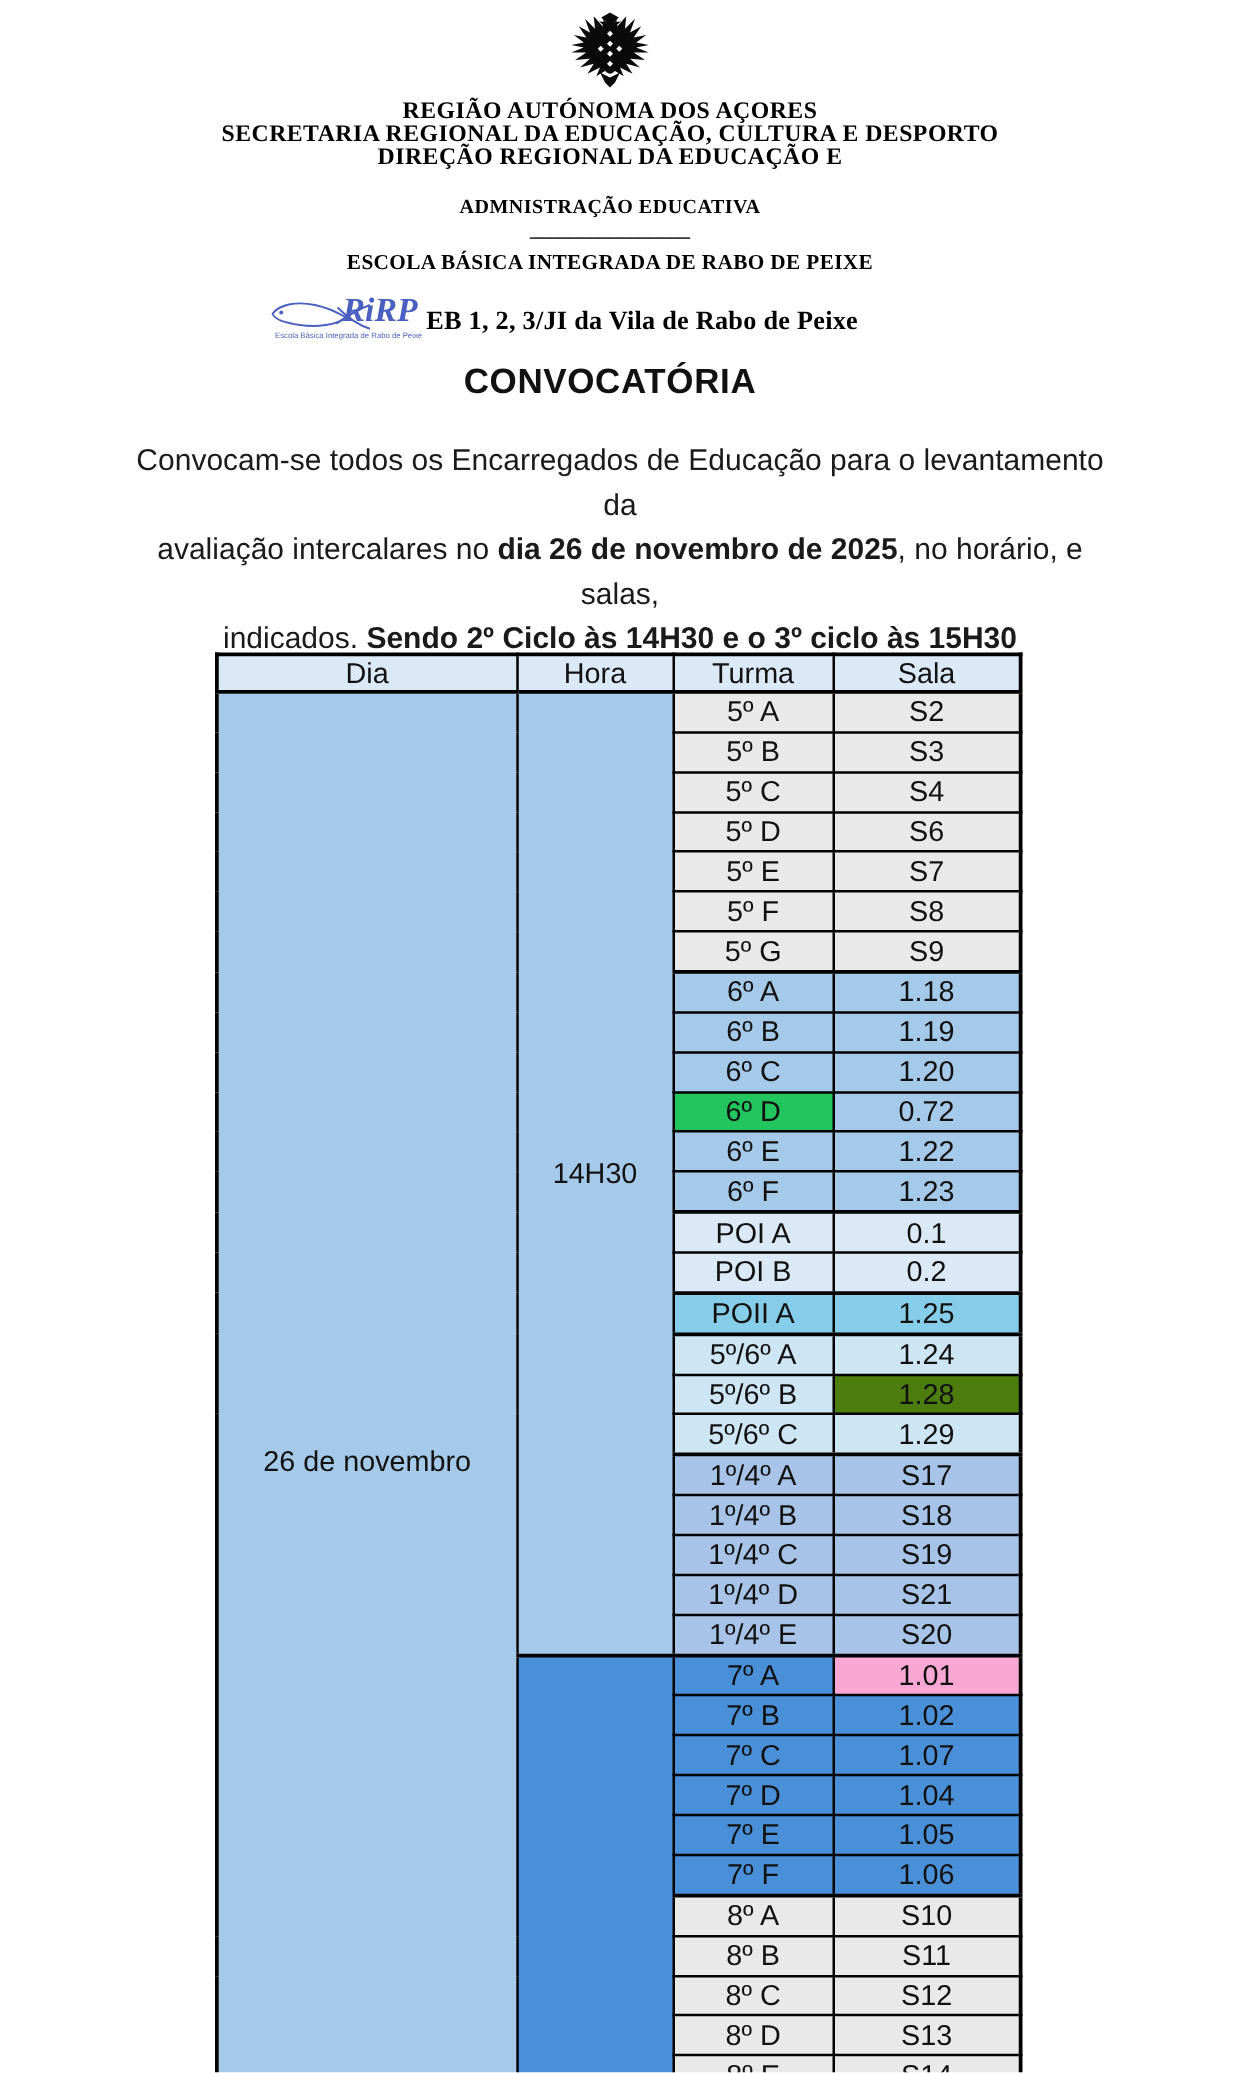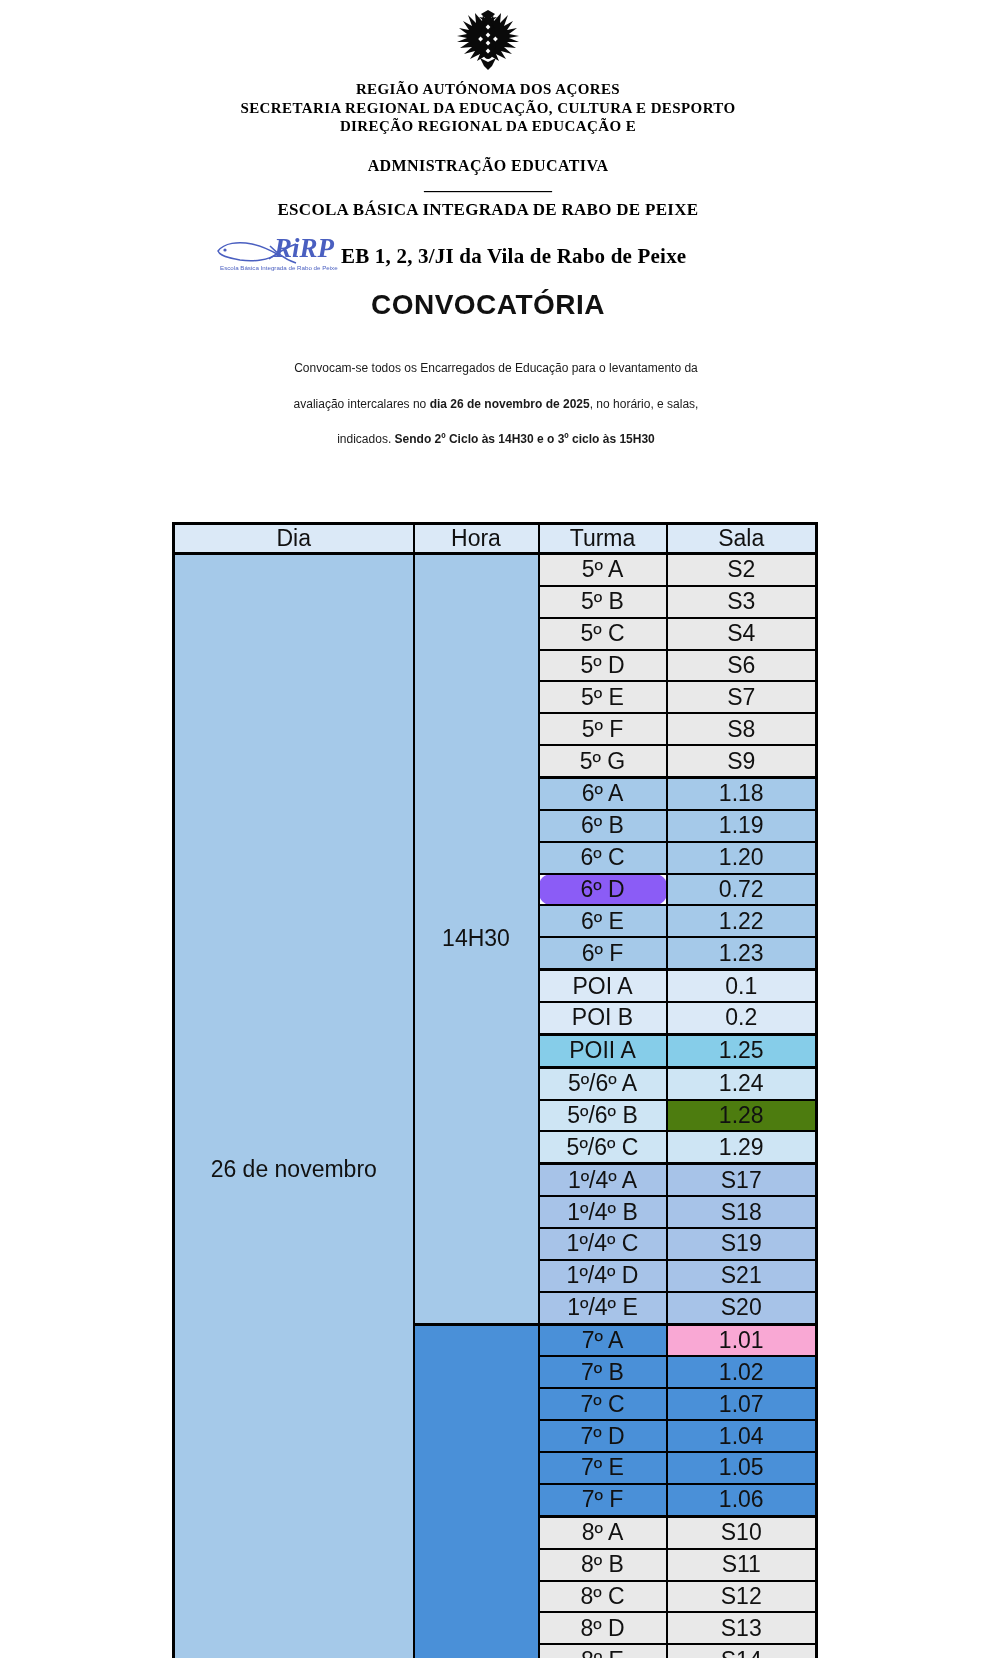--- a/index.html
+++ b/index.html
@@ -3,21 +3,21 @@
 <meta charset="utf-8">
 <style>
   html,body{margin:0;padding:0;background:#ffffff;}
   .page{
     position:relative;width:992px;height:1658px;background:#ffffff;overflow:hidden;
     font-family:"Liberation Sans",sans-serif;color:#0d0d0d;
   }
   .emblem{position:absolute;left:455px;top:9px;}
   .org-block{
     position:absolute;top:80px;left:16px;width:944px;text-align:center;
-    font-family:"Liberation Serif",serif;font-weight:bold;font-size:15px;
+    font-family:"Liberation Serif",serif;font-weight:bold;font-size:19px;
     line-height:18.5px;letter-spacing:0.4px;color:#000;
   }
   .adm-line{
     position:absolute;top:157px;left:16px;width:944px;text-align:center;
     font-family:"Liberation Serif",serif;font-weight:bold;font-size:16px;letter-spacing:0.4px;color:#000;
   }
   .divider-line{
     position:absolute;top:176px;left:16px;width:944px;text-align:center;
     font-family:"Liberation Serif",serif;font-weight:bold;font-size:16px;color:#000;
   }
@@ -29,21 +29,21 @@
   .school-name{
     font-family:"Liberation Serif",serif;font-weight:bold;font-size:21px;
     padding-bottom:7px;margin-left:2px;color:#000;letter-spacing:0.2px;
   }
   .doc-title{
     position:absolute;top:289px;left:16px;width:944px;margin:0;text-align:center;
     font-size:28px;font-weight:bold;letter-spacing:0.5px;color:#111;
   }
   .para{
     position:absolute;top:351px;left:96px;width:800px;text-align:center;
-    font-size:12px;line-height:35.5px;color:#1a1a1a;
+    font-size:24px;line-height:35.5px;color:#1a1a1a;
   }
   .para b{font-weight:bold;}
   table.schedule{
     position:absolute;top:522px;left:172px;
     border-collapse:collapse;table-layout:fixed;
     border:3px solid #000;
   }
   table.schedule th{
     height:26px;font-weight:normal;font-size:23px;text-align:center;
     border:2px solid #000;border-bottom:3px solid #000;padding:0;color:#111;
@@ -164,21 +164,21 @@
         </tr>
         <tr>
           <td class="turma-cell" style="background: rgb(165, 201, 233);">6º B</td>
           <td class="sala-cell" style="background: rgb(165, 201, 233);">1.19</td>
         </tr>
         <tr>
           <td class="turma-cell" style="background: rgb(165, 201, 233);">6º C</td>
           <td class="sala-cell" style="background: rgb(165, 201, 233);">1.20</td>
         </tr>
         <tr>
-          <td class="turma-cell" style="background: #8b5cf6; border-radius: 12px;">6º D</td>
+          <td class="turma-cell" style="background: #22c55e;">6º D</td>
           <td class="sala-cell" style="background: rgb(165, 201, 233);">0.72</td>
         </tr>
         <tr>
           <td class="turma-cell" style="background: rgb(165, 201, 233);">6º E</td>
           <td class="sala-cell" style="background: rgb(165, 201, 233);">1.22</td>
         </tr>
         <tr>
           <td class="turma-cell" style="background: rgb(165, 201, 233);">6º F</td>
           <td class="sala-cell" style="background: rgb(165, 201, 233);">1.23</td>
         </tr>

